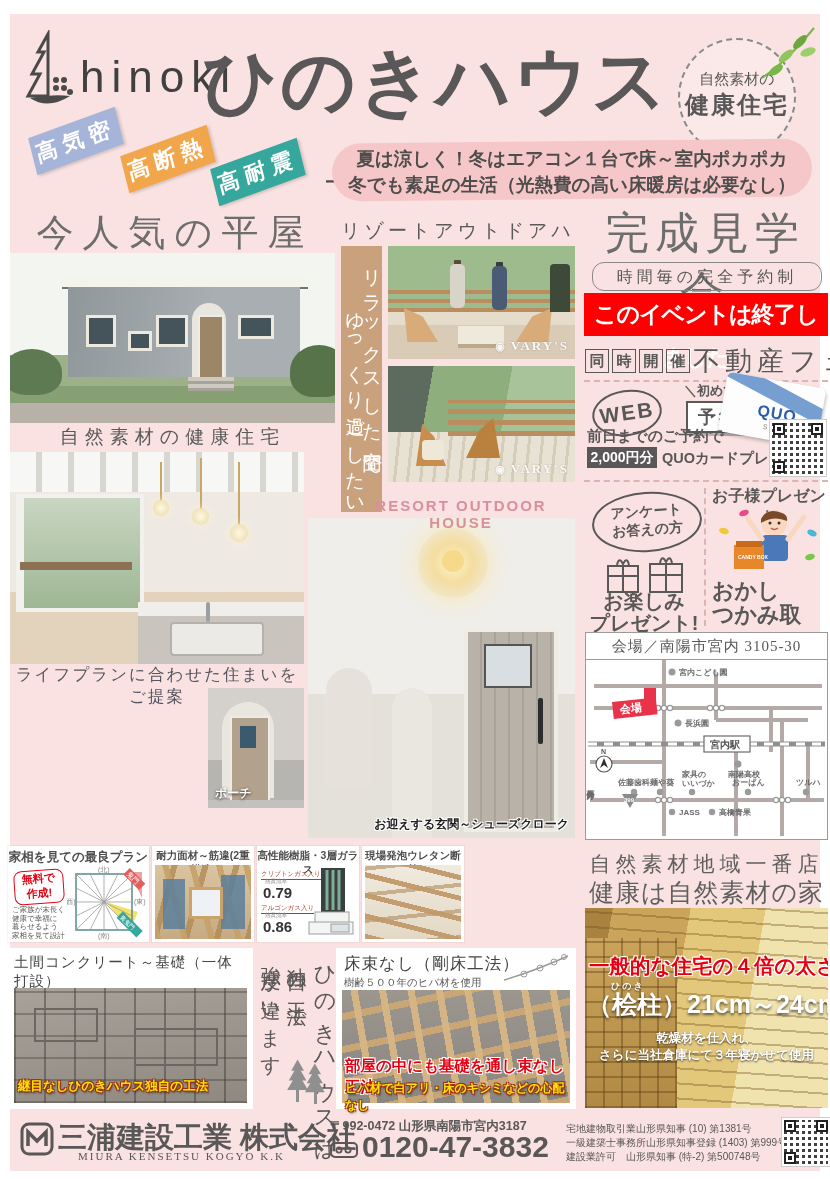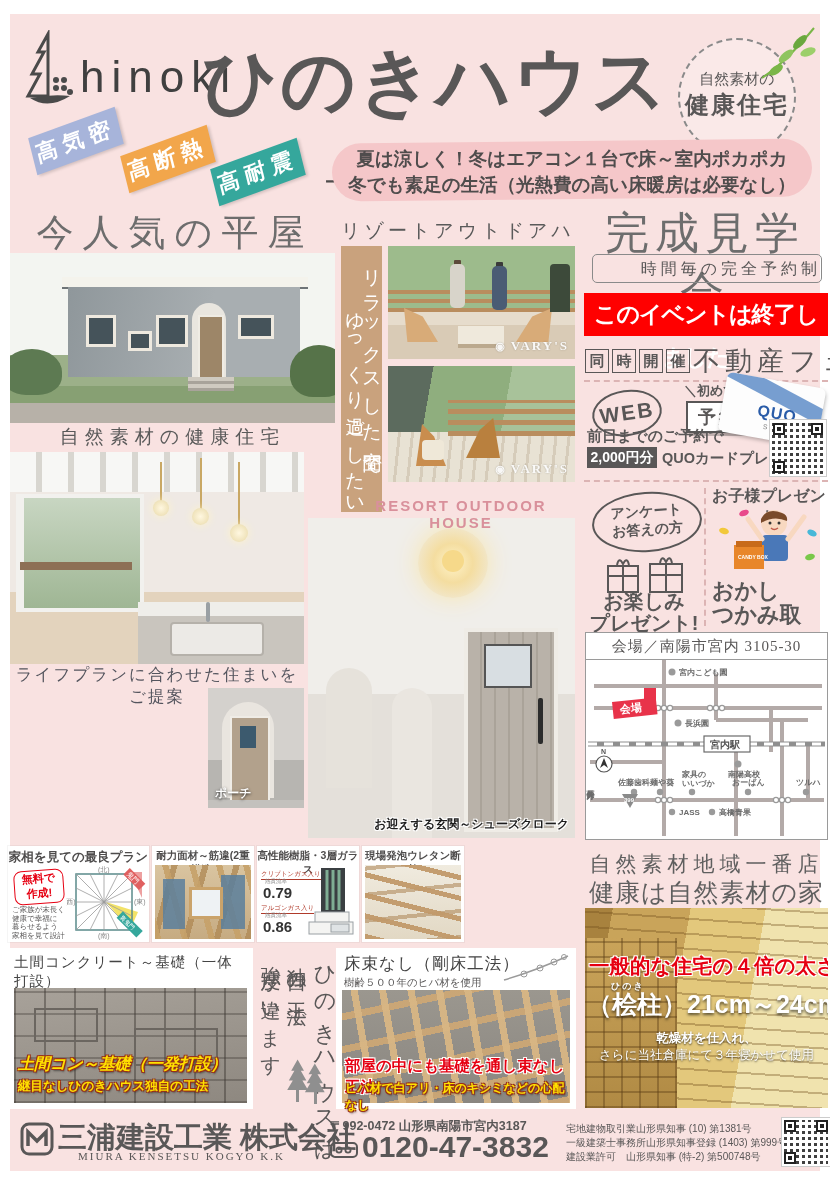--- a/index.html
+++ b/index.html
@@ -151,21 +151,21 @@
     <div class="abs" style="left:60px;top:34px;width:127px;height:36px;background:repeating-linear-gradient(0deg,#b98d5e 0 5px,rgba(0,0,0,0) 5px 11px);"></div>
     <div class="abs" style="left:28px;top:58px;width:30px;height:42px;background:#c98d4e;clip-path:polygon(20% 0,60% 30%,100% 100%,0 100%);"></div>
     <div class="abs" style="left:78px;top:52px;width:34px;height:40px;background:#b9803e;clip-path:polygon(80% 0,40% 30%,0 100%,100% 100%);"></div>
     <div class="abs" style="left:34px;top:74px;width:22px;height:20px;background:#efe8d8;border-radius:4px;"></div>
     <span class="wm">VARY'S</span>
   </div>
   <div class="abs" style="left:345px;top:497px;width:232px;text-align:center;font-size:15px;font-weight:bold;color:#d9909b;letter-spacing:2px;">RESORT OUTDOOR HOUSE</div>
 
   <div class="abs serif" style="left:582px;top:204px;width:246px;text-align:center;font-size:44px;color:#6d6d6d;letter-spacing:6px;">完成見学会</div>
 
-  <div class="abs serif" style="left:592px;top:254px;width:228px;height:27px;line-height:27px;border:1.5px solid #8a8a8a;border-radius:5px;text-align:right;font-size:16px;color:#595757;letter-spacing:4px;">時間毎の完全予約制</div>
+  <div class="abs serif" style="left:592px;top:262px;width:228px;height:27px;line-height:27px;border:1.5px solid #8a8a8a;border-radius:12px;text-align:center;font-size:16px;color:#595757;letter-spacing:4px;">時間毎の完全予約制</div>
 
   <div class="abs" style="left:584px;top:293px;width:244px;height:43px;line-height:43px;background:#ff0000;color:#fff;font-weight:900;font-size:23px;text-align:center;letter-spacing:-1px;">このイベントは終了しました。</div>
 
   <div class="abs" style="left:585px;top:343px;width:243px;white-space:nowrap;">
     <span class="boxchar">同</span><span class="boxchar">時</span><span class="boxchar">開</span><span class="boxchar">催</span><span class="serif" style="font-size:27px;color:#595757;letter-spacing:5px;vertical-align:middle;">不動産フェア</span>
   </div>
 
   <div class="dash-h" style="left:584px;top:380px;width:244px;"></div>
 
   <div class="abs" style="left:592px;top:390px;width:66px;height:42px;line-height:42px;border:2px solid #595757;border-radius:50%;text-align:center;font-size:21px;font-weight:bold;color:#595757;letter-spacing:2px;transform:rotate(-8deg);">WEB</div>
@@ -382,21 +382,20 @@
 
   <div class="abs" style="left:8px;top:948px;width:245px;height:161px;background:#fff;">
     <div class="serif" style="margin:5px 6px 0;font-size:14.5px;color:#444;letter-spacing:1px;">土間コンクリート～基礎（一体打設）</div>
     <div class="serif" style="margin:1px 6px 0;font-size:10.5px;color:#595757;">コンクリートの継目なし（強度が違います）</div>
     <div class="abs" style="left:6px;top:40px;width:233px;height:115px;background:
       repeating-linear-gradient(90deg,rgba(60,55,50,.45) 0 2px,rgba(0,0,0,0) 2px 30px),
       repeating-linear-gradient(0deg,rgba(60,55,50,.35) 0 2px,rgba(0,0,0,0) 2px 22px),
       linear-gradient(170deg,#a8a29a,#8e8880);">
       <div class="abs" style="left:20px;top:20px;width:60px;height:30px;border:2px solid #6b6660;"></div>
       <div class="abs" style="left:120px;top:40px;width:80px;height:34px;border:2px solid #6b6660;"></div>
-      <div class="abs outline-y" style="left:4px;top:66px;font-size:16px;font-weight:900;font-style:italic;letter-spacing:0px;">土間コン～基礎（一発打設）</div>
       <div class="abs outline-y" style="left:4px;top:90px;font-size:12.5px;font-weight:900;">継目なしひのきハウス独自の工法</div>
     </div>
   </div>
 
   <span class="abs vtxt serif" style="left:310px;top:950px;font-size:22px;color:#595757;letter-spacing:4px;">ひのきハウスは</span>
   <span class="abs vtxt serif" style="left:284px;top:952px;font-size:20px;color:#595757;letter-spacing:4px;">独自の工法で</span>
   <span class="abs vtxt serif" style="left:258px;top:950px;font-size:20px;color:#595757;letter-spacing:4px;">強度が違います</span>
   <svg class="abs" style="left:286px;top:1058px;" width="44" height="48" viewBox="0 0 44 48">
     <g fill="#8f8f8f">
       <path d="M12 2 L20 16 L16 16 L23 28 L18 28 L25 40 L-1 40 L6 28 L1 28 L8 16 L4 16 Z" transform="translate(2 0) scale(0.8)"></path>
@@ -432,21 +431,21 @@
        repeating-linear-gradient(4deg,rgba(110,75,25,.35) 0 2px,rgba(0,0,0,0) 2px 15px),
        linear-gradient(100deg,#a8823e 0 10%,#c9a45a 10% 38%,#e3c87c 38% 65%,#f0e3ae 65% 100%);">
     <div class="abs" style="left:0;top:30px;width:92px;height:170px;background:
        repeating-linear-gradient(90deg,rgba(90,60,20,.4) 0 2px,rgba(0,0,0,0) 2px 18px),
        repeating-linear-gradient(0deg,rgba(90,60,20,.4) 0 2px,rgba(0,0,0,0) 2px 15px),
        linear-gradient(#caa45a,#b08a44);"></div>
     <div class="abs outline-r" style="left:4px;top:44px;font-size:20.5px;font-weight:900;letter-spacing:0px;white-space:nowrap;">一般的な住宅の４倍の太さ</div>
     <div class="abs" style="left:26px;top:72px;font-size:9px;color:#fff;font-weight:bold;letter-spacing:2px;text-shadow:0 1px 2px rgba(0,0,0,.7);">ひのき</div>
     <div class="abs" style="left:2px;top:80px;width:240px;font-size:25px;font-weight:900;color:#fff;text-shadow:0 2px 3px rgba(0,0,0,.6);white-space:nowrap;">（桧柱）21cm～24cm</div>
     <div class="abs" style="left:0;top:122px;width:243px;text-align:center;font-size:12.5px;font-weight:bold;color:#fff;text-shadow:0 1px 2px rgba(0,0,0,.7);">乾燥材を仕入れ、</div>
-    <div class="abs" style="left:0;top:139px;width:243px;text-align:center;font-size:12.5px;font-weight:normal;color:#fff;text-shadow:0 1px 2px rgba(0,0,0,.7);">さらに当社倉庫にて３年寝かせて使用</div>
+    <div class="abs" style="left:0;top:139px;width:243px;text-align:center;font-size:12.5px;font-weight:bold;color:#fff;text-shadow:0 1px 2px rgba(0,0,0,.7);">さらに当社倉庫にて３年寝かせて使用</div>
   </div>
 
   <svg class="abs" style="left:20px;top:1122px;" width="34" height="34" viewBox="0 0 34 34">
     <rect x="2" y="2" width="30" height="30" rx="7" fill="none" stroke="#595757" stroke-width="3"></rect>
     <path d="M8 24 V10 L17 19 L26 10 V24" fill="none" stroke="#595757" stroke-width="3.5"></path>
   </svg>
   <div class="abs" style="left:58px;top:1118px;font-size:29px;font-weight:900;color:#595757;letter-spacing:0px;white-space:nowrap;">三浦建設工業 株式会社</div>
   <div class="abs serif" style="left:78px;top:1150px;font-size:11px;color:#595757;letter-spacing:2px;">MIURA KENSETSU KOGYO K.K</div>
   <div class="abs" style="left:330px;top:1118px;font-size:12.5px;color:#595757;font-weight:bold;">〒992-0472 山形県南陽市宮内3187</div>
   <svg class="abs" style="left:330px;top:1140px;" width="28" height="20" viewBox="0 0 28 20">

